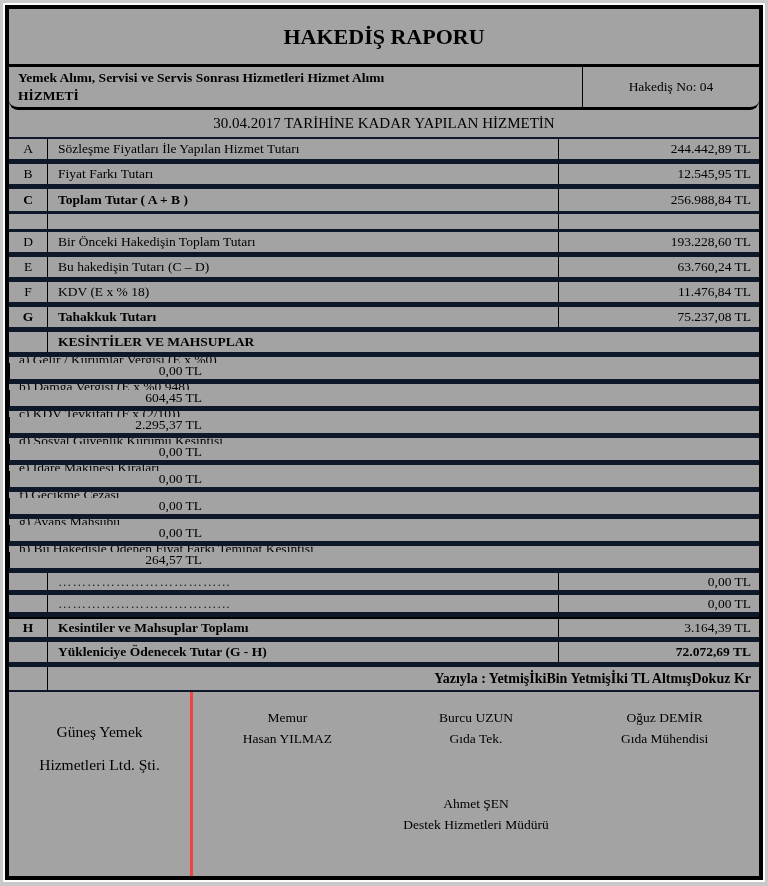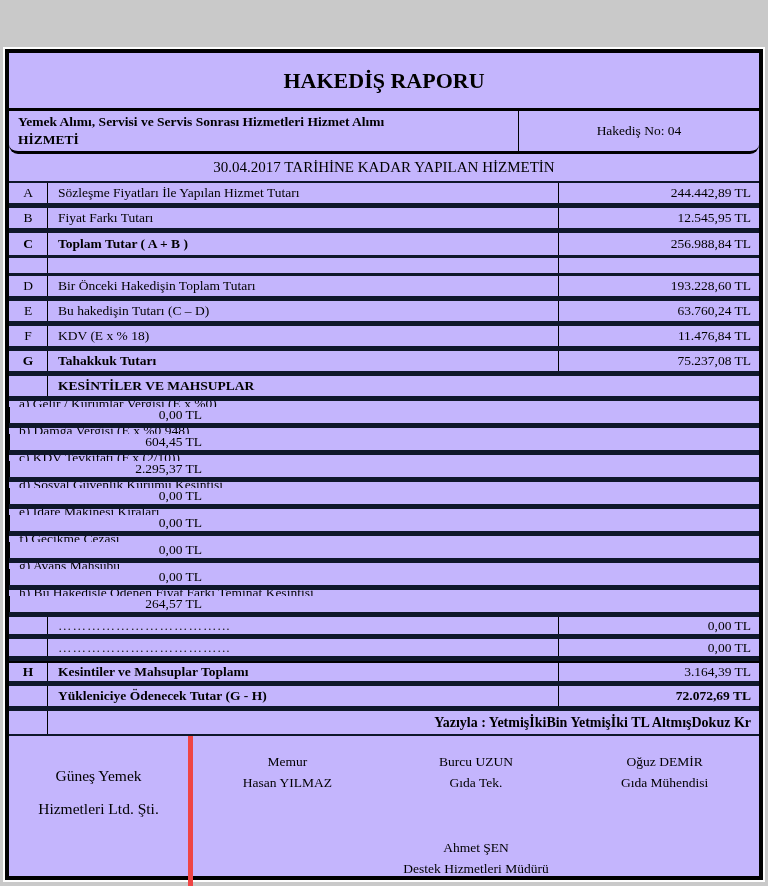--- a/index.html
+++ b/index.html
@@ -7,27 +7,26 @@
     width:768px;height:886px;
     background:#c9c9c9;
     font-family:"Liberation Serif","DejaVu Serif",serif;
     color:#000;
     position:relative;
     overflow:hidden;
   }
   .page{
     position:absolute;
     left:5px;top:5px;right:5px;bottom:6px;
-    background:#c4b5fd;
+    background:#a3a3a3;
     border:4px solid #000;
     box-shadow:0 0 0 2px #fdfdfd;
     display:flex;
     flex-direction:column;
     box-sizing:border-box;
-    margin-top:44px;
   }
   
   .title-box{
     height:55px;
     border-bottom:3px solid #000;
     display:flex;align-items:center;justify-content:center;
     font-size:22px;font-weight:bold;
     flex:0 0 auto;
   }
   
@@ -41,21 +40,21 @@
   .header-subject{
     flex:1;
     padding:2px 8px 2px 9px;
     font-weight:bold;
     font-size:13.5px;
     line-height:1.35;
     display:flex;flex-direction:column;justify-content:center;
     box-sizing:border-box;
   }
   .header-no{
-    width:241px;
+    width:177px;
     border-left:1px solid #000;
     display:flex;align-items:center;justify-content:center;
     font-size:13.5px;
     box-sizing:border-box;
   }
   
   #rows{flex:0 0 auto;display:flex;flex-direction:column;}
   .row{
     display:flex;
     border-bottom:5px solid #0f172a;
@@ -101,21 +100,21 @@
   .emph-all .c-letter,.emph-all .c-label,.emph-all .c-amount{font-weight:bold;}
   .dotted-leader{letter-spacing:1px;color:#222;}
   
   .sig-box{
     flex:1 1 auto;
     display:flex;
     min-height:150px;
   }
   .sig-contractor{
     width:184px;
-    border-right:5px solid #ef4444;
+    border-right:3px solid #ef4444;
     box-sizing:border-box;
     text-align:center;
     padding-top:24px;
     font-size:15.5px;
     line-height:2.1;
   }
   .sig-right{
     flex:1;
     position:relative;
   }

